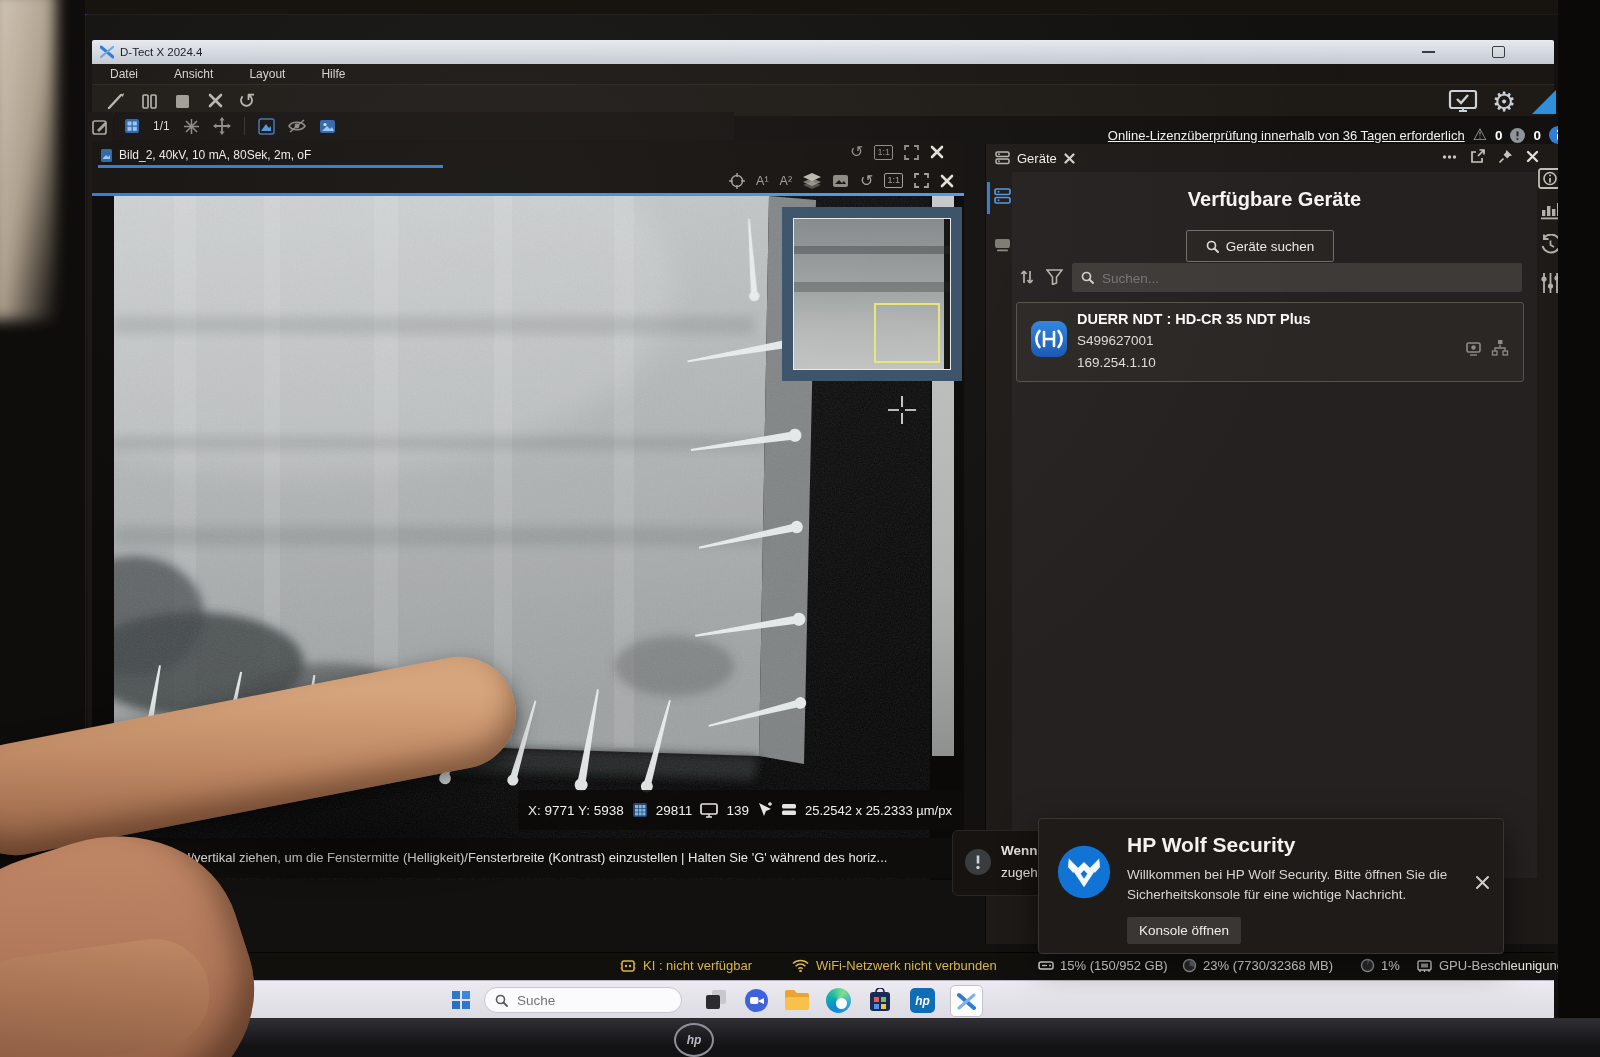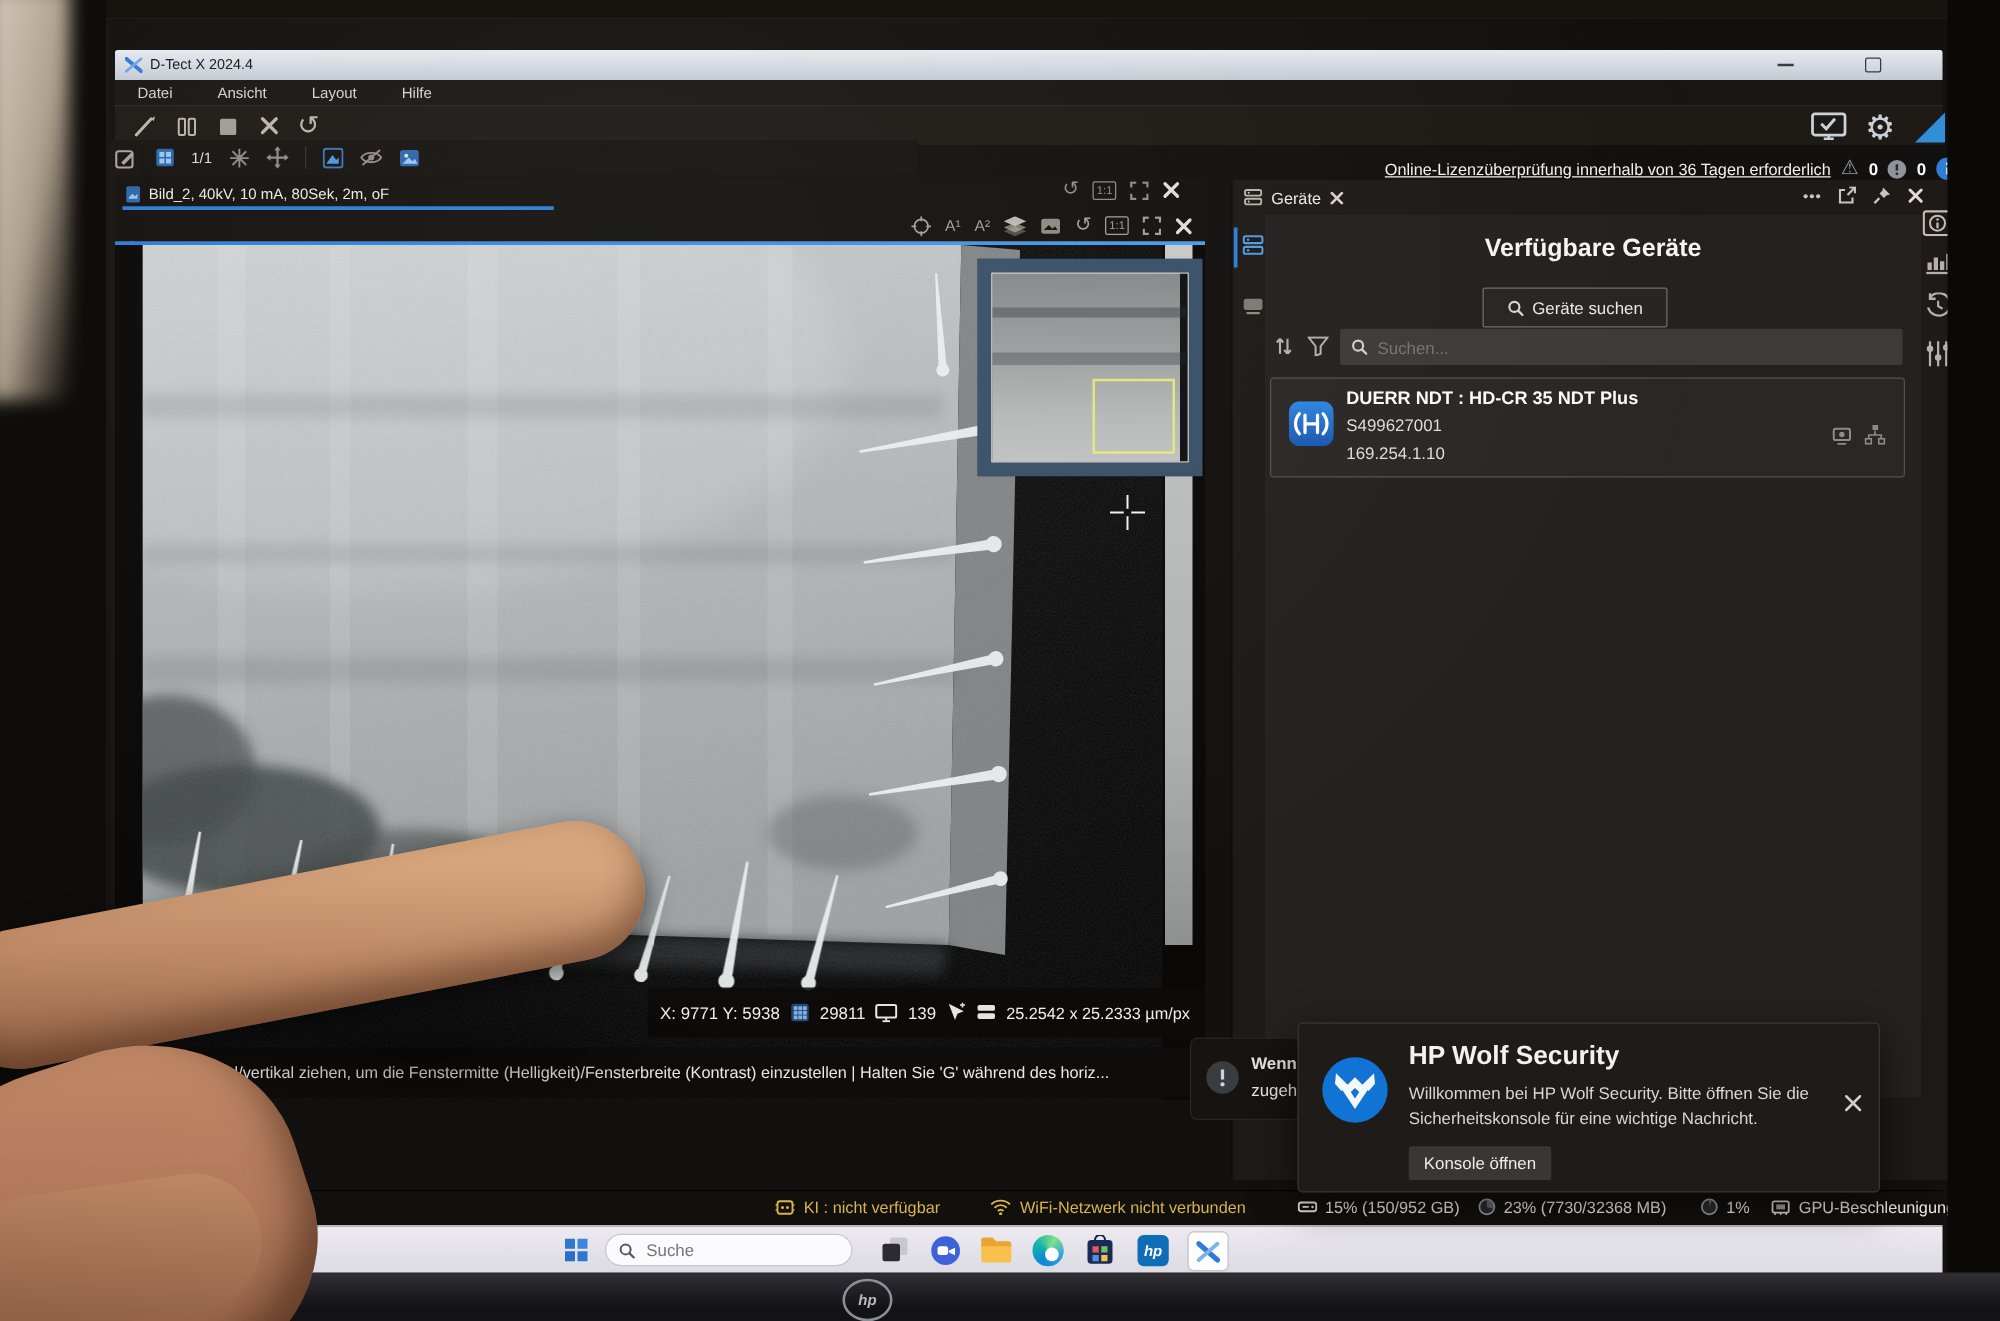--- a/index.html
+++ b/index.html
@@ -1,16 +1,16 @@
 <!DOCTYPE html>
 <html><head>
 <meta charset="utf-8">
 <style>
   html,body{margin:0;padding:0;background:#000;}
-  #photo{position:relative;width:1600px;height:1057px;overflow:hidden;background:#0f172a;
+  #photo{position:relative;width:1600px;height:1057px;overflow:hidden;background:#4c1d95;
          font-family:"Liberation Sans",sans-serif;-webkit-font-smoothing:antialiased;}
   .abs{position:absolute;}
   .flex{display:flex;align-items:center;}
   .ico{display:inline-flex;align-items:center;justify-content:center;flex:none;}
   .nowrap{white-space:nowrap;}
   .onebox{border:1px solid currentColor;border-radius:2px;font-size:9px;line-height:1;
           padding:2px 2px;display:inline-block;}
   input{font-family:"Liberation Sans",sans-serif;outline:none;}
 </style>
 </head>

